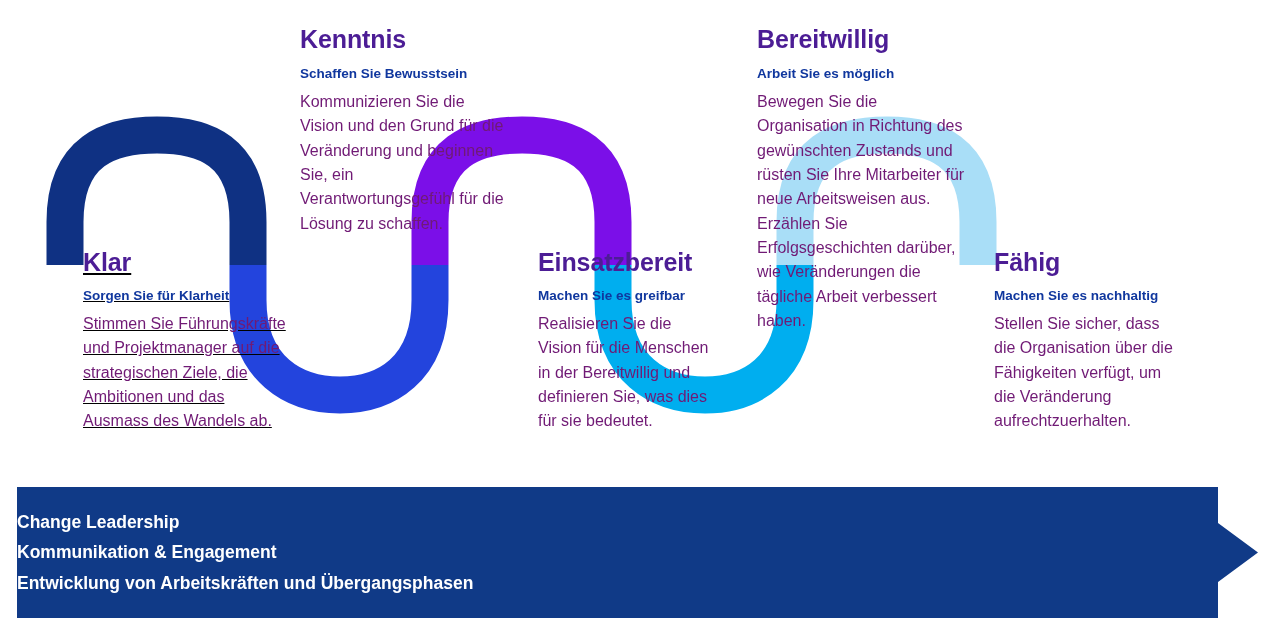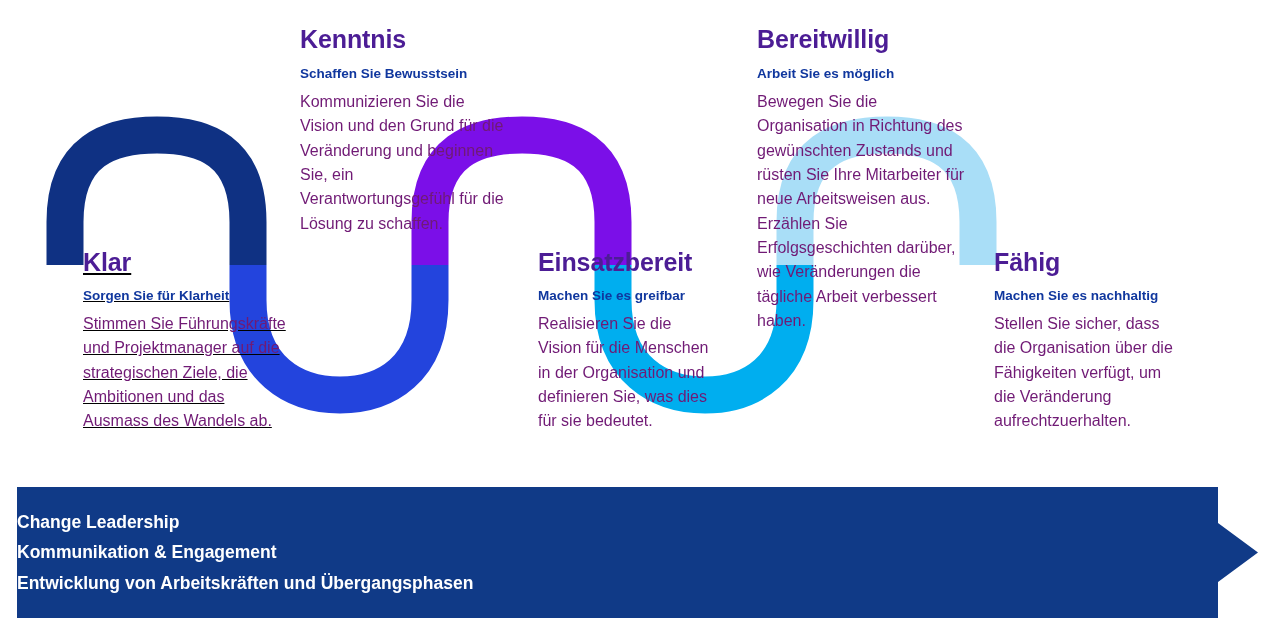--- a/index.html
+++ b/index.html
@@ -141,21 +141,21 @@
 
 <div class="stage" id="stage-kenntnis">
   <div class="stage-title">Kenntnis</div>
   <div class="stage-sub">Schaffen Sie Bewusstsein</div>
   <div class="stage-body">Kommunizieren Sie die Vision und den Grund für die Veränderung und beginnen Sie, ein Verantwortungsgefühl für die Lösung zu schaffen.</div>
 </div>
 
 <div class="stage" id="stage-einsatzbereit">
   <div class="stage-title">Einsatzbereit</div>
   <div class="stage-sub">Machen Sie es greifbar</div>
-  <div class="stage-body">Realisieren Sie die Vision für die Menschen in der Organisation und definieren Sie, was dies für sie bedeutet.</div>
+  <div class="stage-body">Realisieren Sie die Vision für die Menschen in der Bereitwillig und definieren Sie, was dies für sie bedeutet.</div>
 </div>
 
 <div class="stage" id="stage-bereitwillig">
   <div class="stage-title">Bereitwillig</div>
   <div class="stage-sub">Arbeit Sie es möglich</div>
   <div class="stage-body">Bewegen Sie die Organisation in Richtung des gewünschten Zustands und rüsten Sie Ihre Mitarbeiter für neue Arbeitsweisen aus. Erzählen Sie Erfolgsgeschichten darüber, wie Veränderungen die tägliche Arbeit verbessert haben.</div>
 </div>
 
 <div class="stage" id="stage-faehig">
   <div class="stage-title">Fähig</div>

